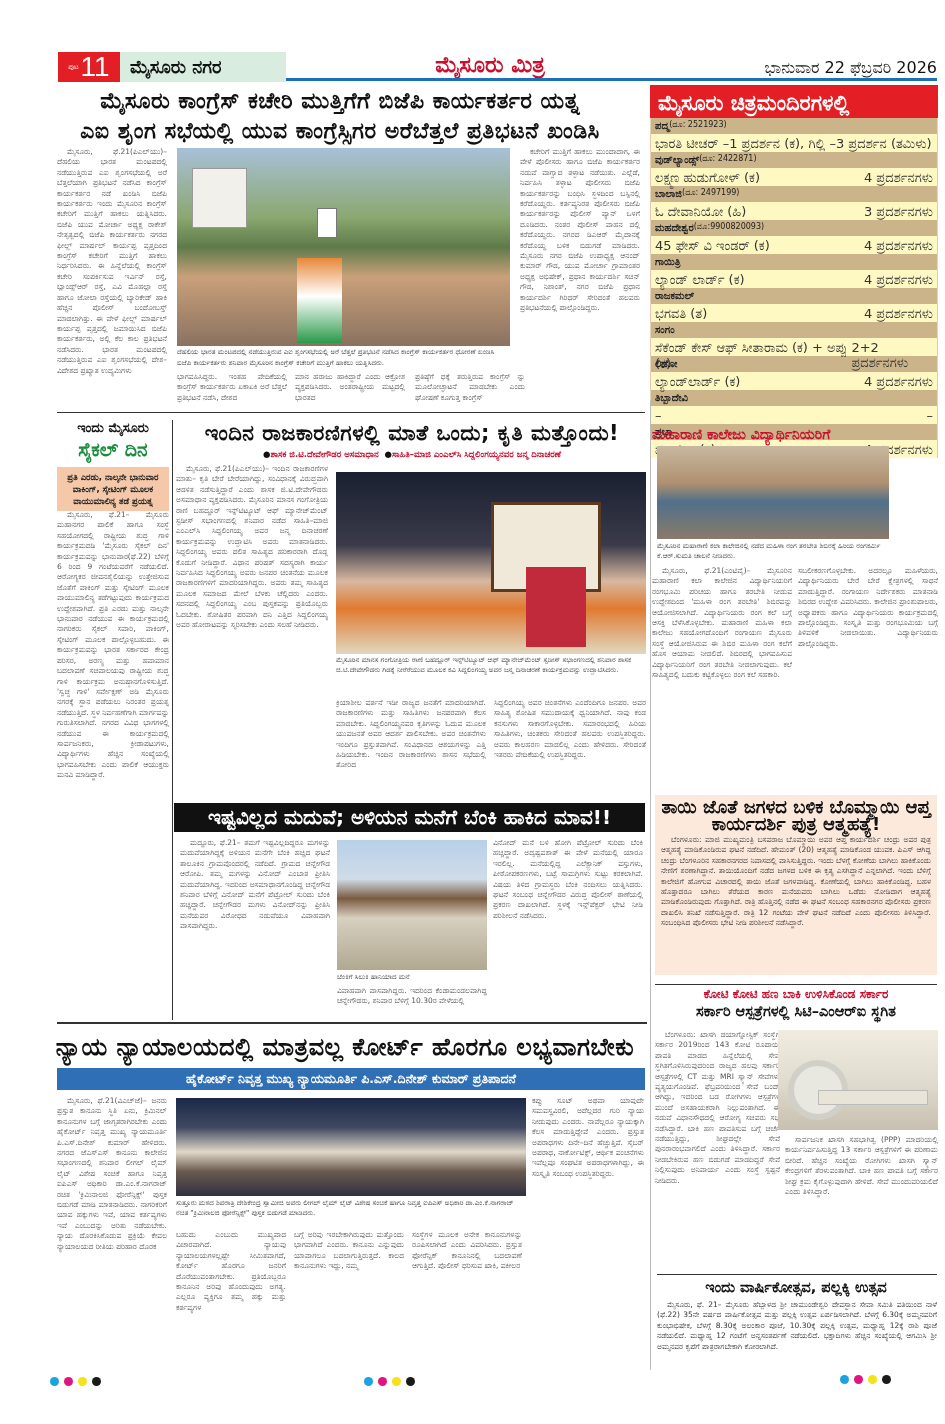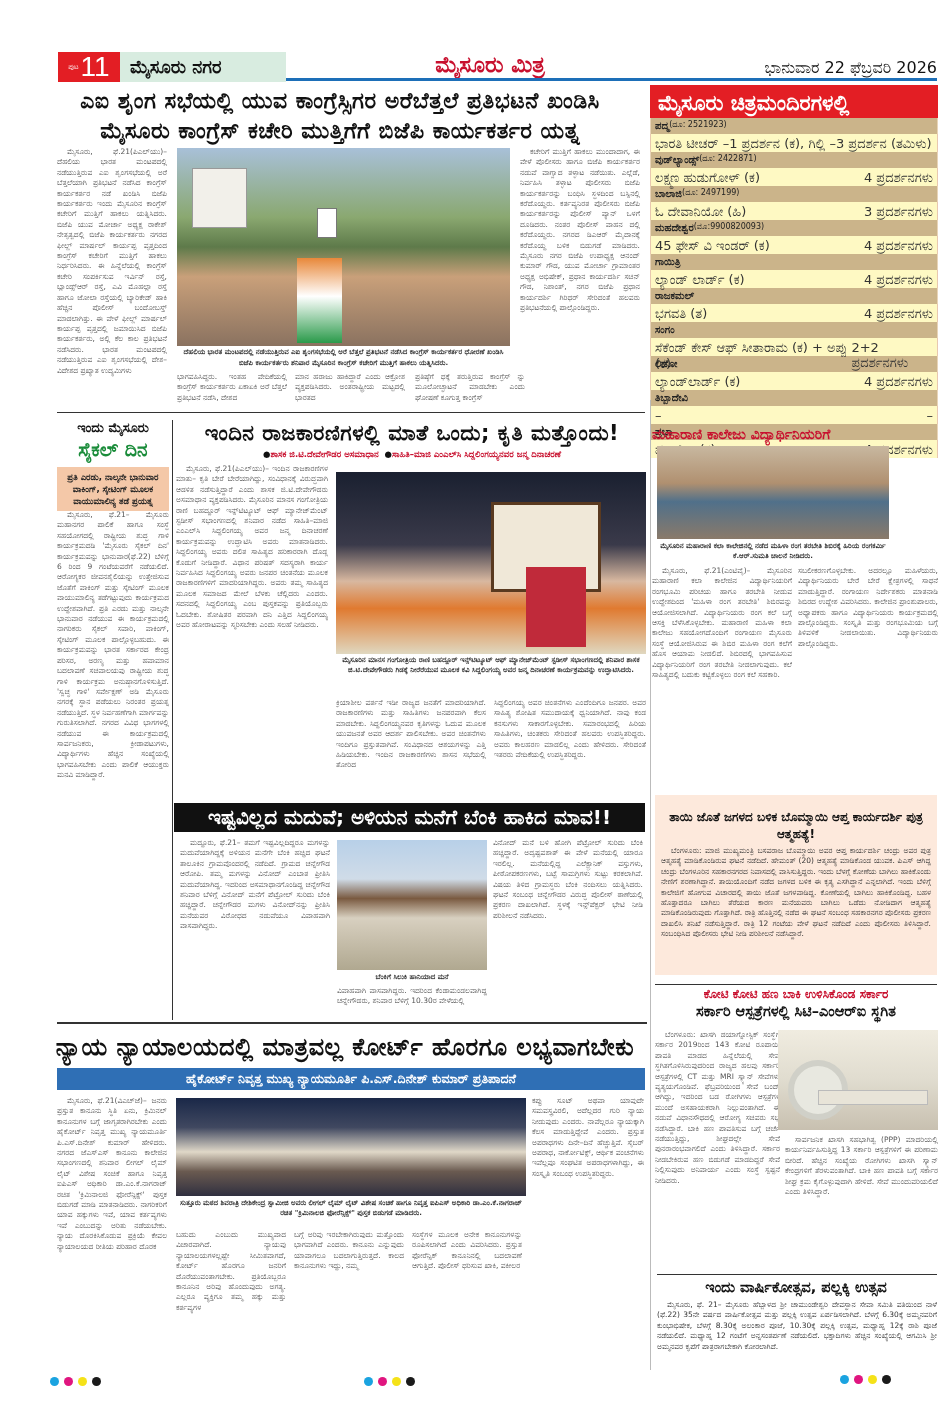--- a/index.html
+++ b/index.html
@@ -1,21 +1,21 @@
 <!DOCTYPE html>
 <html><head>
 <meta charset="utf-8">
 <style>
 *{box-sizing:border-box;margin:0;padding:0}
 body{width:945px;height:1424px;background:#fff;font-family:"DejaVu Sans",sans-serif;color:#222;position:relative;overflow:hidden}
 .abs{position:absolute}
 .txt{font-size:7.5px;line-height:10.4px;color:#555;text-align:justify;overflow:hidden}
 .txt p{text-indent:10px}
 .photo{background:#8a8f84;overflow:hidden}
-.cap{font-size:7.5px;line-height:10.5px;text-align:center;color:#333;font-weight:bold}
+.cap{font-size:7.5px;line-height:10.5px;color:#333;font-weight:normal}
 .rule{background:#333}
 
 #pg-badge{left:58px;top:52px;width:62px;height:30px;background:#e31e24;color:#fff;display:flex;align-items:center;justify-content:center;gap:2px}
 #pg-badge .lbl{font-size:7px}
 #pg-badge .num{font-size:28px;font-weight:normal;font-family:"Liberation Sans",sans-serif}
 #section{left:120px;top:52px;width:166px;height:30px;background:#d8ece0;font-size:18px;font-weight:bold;padding:4px 10px;color:#111}
 #masthead{left:400px;top:52px;width:180px;text-align:center;color:#c8102e;font-size:22px;font-weight:bold}
 #dateline{right:8px;top:58px;font-size:16px;color:#111}
 #hdr-line{left:286px;top:78px;width:651px;height:3px;background:#1d6fb8}
 .head-big{font-weight:bold;color:#111;text-align:center;letter-spacing:0.5px}
@@ -34,22 +34,22 @@
 <div id="pg-badge" class="abs">
   <span class="lbl">ಪುಟ</span>
   <span class="num">11</span>
 </div>
 <div id="section" class="abs">ಮೈಸೂರು ನಗರ</div>
 <div id="masthead" class="abs">ಮೈಸೂರು ಮಿತ್ರ</div>
 <div id="dateline" class="abs">ಭಾನುವಾರ 22 ಫೆಬ್ರವರಿ 2026</div>
 <div id="hdr-line" class="abs"></div>
 
 <div class="abs head-big" style="left:30px;top:86px;width:620px;font-size:22px;line-height:30px">
+  <div>ಮೈಸೂರು ಕಾಂಗ್ರೆಸ್ ಕಚೇರಿ ಮುತ್ತಿಗೆಗೆ ಬಿಜೆಪಿ ಕಾರ್ಯಕರ್ತರ ಯತ್ನ</div>
   <div>ಎಐ ಶೃಂಗ ಸಭೆಯಲ್ಲಿ ಯುವ ಕಾಂಗ್ರೆಸ್ಸಿಗರ ಅರೆಬೆತ್ತಲೆ ಪ್ರತಿಭಟನೆ ಖಂಡಿಸಿ</div>
-  <div>ಮೈಸೂರು ಕಾಂಗ್ರೆಸ್ ಕಚೇರಿ ಮುತ್ತಿಗೆಗೆ ಬಿಜೆಪಿ ಕಾರ್ಯಕರ್ತರ ಯತ್ನ</div>
 </div>
 
 <div class="abs txt" style="left:57px;top:147px;width:110px;height:263px">
     <p>ಮೈಸೂರು, ಫೆ.21(ಪಿಎಲ್‌ಯು)– ದೆಹಲಿಯ ಭಾರತ ಮಂಟಪದಲ್ಲಿ ನಡೆಯುತ್ತಿರುವ ಎಐ ಶೃಂಗಸಭೆಯಲ್ಲಿ ಅರೆ ಬೆತ್ತಲೆಯಾಗಿ ಪ್ರತಿಭಟನೆ ನಡೆಸಿದ ಕಾಂಗ್ರೆಸ್ ಕಾರ್ಯಕರ್ತರ ನಡೆ ಖಂಡಿಸಿ ಬಿಜೆಪಿ ಕಾರ್ಯಕರ್ತರು ಇಂದು ಮೈಸೂರಿನ ಕಾಂಗ್ರೆಸ್ ಕಚೇರಿಗೆ ಮುತ್ತಿಗೆ ಹಾಕಲು ಯತ್ನಿಸಿದರು. ಬಿಜೆಪಿ ಯುವ ಮೋರ್ಚಾ ಅಧ್ಯಕ್ಷ ರಾಕೇಶ್ ನೇತೃತ್ವದಲ್ಲಿ ಬಿಜೆಪಿ ಕಾರ್ಯಕರ್ತರು ನಗರದ ಫೀಲ್ಡ್ ಮಾರ್ಷಲ್ ಕಾರ್ಯಪ್ಪ ವೃತ್ತದಿಂದ ಕಾಂಗ್ರೆಸ್ ಕಚೇರಿಗೆ ಮುತ್ತಿಗೆ ಹಾಕಲು ನಿರ್ಧರಿಸಿದರು. ಈ ಹಿನ್ನೆಲೆಯಲ್ಲಿ ಕಾಂಗ್ರೆಸ್ ಕಚೇರಿ ಸಂಪರ್ಕಿಸುವ ಇರ್ವಿನ್ ರಸ್ತೆ, ಬ್ಲಾಂಡ್ಸ್‌ಆರ್ ರಸ್ತೆ, ಎವಿ ಮೊಹಲ್ಲಾ ರಸ್ತೆ ಹಾಗೂ ಜೋಲಾ ರಸ್ತೆಯಲ್ಲಿ ಬ್ಯಾರಿಕೇಡ್ ಹಾಕಿ ಹೆಚ್ಚಿನ ಪೊಲೀಸ್ ಬಂದೋಬಸ್ತ್ ಮಾಡಲಾಗಿತ್ತು. ಈ ವೇಳೆ ಫೀಲ್ಡ್ ಮಾರ್ಷಲ್ ಕಾರ್ಯಪ್ಪ ವೃತ್ತದಲ್ಲಿ ಜಮಾಯಿಸಿದ ಬಿಜೆಪಿ ಕಾರ್ಯಕರ್ತರು, ಅಲ್ಲಿ ಕೆಲ ಕಾಲ ಪ್ರತಿಭಟನೆ ನಡೆಸಿದರು. ಭಾರತ ಮಂಟಪದಲ್ಲಿ ನಡೆಯುತ್ತಿರುವ ಎಐ ಶೃಂಗಸಭೆಯಲ್ಲಿ ದೇಶ–ವಿದೇಶದ ಪ್ರಖ್ಯಾತ ಉದ್ಯಮಿಗಳು</p>
   </div>
 
 <div class="abs photo" style="left:177px;top:148px;width:333px;height:198px;background:linear-gradient(180deg,#a8c0d8 0%,#8aa870 35%,#5e7a4a 50%,#c9a07a 65%,#8a7260 100%)">
   <div class="abs" style="left:15px;top:20px;width:55px;height:60px;background:#f2f0ea;border:1px solid #999"></div>
   <div class="abs" style="left:140px;top:60px;width:20px;height:30px;background:#fff;border:1px solid #777"></div>
   <div class="abs" style="left:120px;top:110px;width:45px;height:85px;background:linear-gradient(180deg,#e8883a,#fff 45%,#2a9a4a)"></div>
@@ -193,21 +193,21 @@
 <div class="abs" style="left:174px;top:803px;width:471px;height:29px;background:#111;color:#fff;font-size:20px;font-weight:bold;text-align:center;line-height:29px">ಇಷ್ಟವಿಲ್ಲದ ಮದುವೆ; ಅಳಿಯನ ಮನೆಗೆ ಬೆಂಕಿ ಹಾಕಿದ ಮಾವ!!</div>
 <div class="abs txt" style="left:180px;top:838px;width:150px;height:180px">
     <p>ಮದ್ದೂರು, ಫೆ.21– ತಮಗೆ ಇಷ್ಟವಿಲ್ಲದಿದ್ದರೂ ಮಗಳನ್ನು ಮದುವೆಯಾಗಿದ್ದಕ್ಕೆ ಅಳಿಯನ ಮನೆಗೇ ಬೆಂಕಿ ಹಚ್ಚಿದ ಘಟನೆ ತಾಲೂಕಿನ ಗ್ರಾಮವೊಂದರಲ್ಲಿ ನಡೆದಿದೆ. ಗ್ರಾಮದ ಚನ್ನೇಗೌಡ ಆರೋಪಿ. ತಮ್ಮ ಮಗಳನ್ನು ವಿನೋದ್ ಎಂಬಾತ ಪ್ರೀತಿಸಿ ಮದುವೆಯಾಗಿದ್ದ. ಇದರಿಂದ ಅಸಮಾಧಾನಗೊಂಡಿದ್ದ ಚನ್ನೇಗೌಡ ಶನಿವಾರ ಬೆಳಿಗ್ಗೆ ವಿನೋದ್ ಮನೆಗೆ ಪೆಟ್ರೋಲ್ ಸುರಿದು ಬೆಂಕಿ ಹಚ್ಚಿದ್ದಾರೆ. ಚನ್ನೇಗೌಡರ ಮಗಳು ವಿನೋದ್‌ನನ್ನು ಪ್ರೀತಿಸಿ ಮನೆಯವರ ವಿರೋಧದ ನಡುವೆಯೂ ವಿವಾಹವಾಗಿ ವಾಸವಾಗಿದ್ದರು.</p>
   </div>
 <div class="abs photo" style="left:337px;top:840px;width:150px;height:130px;background:linear-gradient(180deg,#b8d0e8 0%,#d0dce8 30%,#7a5a40 45%,#d8d0c0 60%,#b0a890 100%)"></div>
 <div class="abs cap" style="left:337px;top:972px;width:150px;font-size:7px">ಬೆಂಕಿಗೆ ಸಿಲುಕಿ ಹಾನಿಯಾದ ಮನೆ</div>
 <div class="abs txt" style="left:337px;top:986px;width:150px;height:32px">ವಿವಾಹವಾಗಿ ವಾಸವಾಗಿದ್ದರು. ಇದರಿಂದ ಕೆಂಡಾಮಂಡಲವಾಗಿದ್ದ ಚನ್ನೇಗೌಡರು, ಶನಿವಾರ ಬೆಳಿಗ್ಗೆ 10.30ರ ವೇಳೆಯಲ್ಲಿ</div>
 <div class="abs txt" style="left:493px;top:838px;width:150px;height:180px">ವಿನೋದ್ ಮನೆ ಬಳಿ ಹೋಗಿ ಪೆಟ್ರೋಲ್ ಸುರಿದು ಬೆಂಕಿ ಹಚ್ಚಿದ್ದಾರೆ. ಅದೃಷ್ಟವಶಾತ್ ಈ ವೇಳೆ ಮನೆಯಲ್ಲಿ ಯಾರೂ ಇರಲಿಲ್ಲ. ಮನೆಯಲ್ಲಿದ್ದ ಎಲೆಕ್ಟ್ರಾನಿಕ್ ವಸ್ತುಗಳು, ಪೀಠೋಪಕರಣಗಳು, ಬಟ್ಟೆ ಸಾಮಗ್ರಿಗಳು ಸುಟ್ಟು ಕರಕಲಾಗಿವೆ. ವಿಷಯ ತಿಳಿದ ಗ್ರಾಮಸ್ಥರು ಬೆಂಕಿ ನಂದಿಸಲು ಯತ್ನಿಸಿದರು. ಘಟನೆ ಸಂಬಂಧ ಚನ್ನೇಗೌಡರ ವಿರುದ್ಧ ಪೊಲೀಸ್ ಠಾಣೆಯಲ್ಲಿ ಪ್ರಕರಣ ದಾಖಲಾಗಿದೆ. ಸ್ಥಳಕ್ಕೆ ಇನ್ಸ್‌ಪೆಕ್ಟರ್ ಭೇಟಿ ನೀಡಿ ಪರಿಶೀಲನೆ ನಡೆಸಿದರು.</div>
 
 <div class="abs" style="left:655px;top:795px;width:282px;height:180px;background:#fde9dc">
-  <div style="font-size:12px;font-weight:bold;text-align:center;line-height:17px;padding-top:14px;color:#111">ತಾಯಿ ಜೊತೆ ಜಗಳದ ಬಳಿಕ ಬೊಮ್ಮಾಯಿ ಆಪ್ತ ಕಾರ್ಯದರ್ಶಿ ಪುತ್ರ ಆತ್ಮಹತ್ಯೆ!</div>
+  <div style="font-size:18px;font-weight:bold;text-align:center;line-height:17px;padding-top:3px;color:#111">ತಾಯಿ ಜೊತೆ ಜಗಳದ ಬಳಿಕ ಬೊಮ್ಮಾಯಿ ಆಪ್ತ ಕಾರ್ಯದರ್ಶಿ ಪುತ್ರ ಆತ್ಮಹತ್ಯೆ!</div>
   <div class="txt" style="padding:3px 6px;height:140px;color:#333">
       <p>ಬೆಂಗಳೂರು: ಮಾಜಿ ಮುಖ್ಯಮಂತ್ರಿ ಬಸವರಾಜ ಬೊಮ್ಮಾಯಿ ಅವರ ಆಪ್ತ ಕಾರ್ಯದರ್ಶಿ ಚಂದ್ರು ಅವರ ಪುತ್ರ ಆತ್ಮಹತ್ಯೆ ಮಾಡಿಕೊಂಡಿರುವ ಘಟನೆ ನಡೆದಿದೆ. ಹೇಮಂತ್ (20) ಆತ್ಮಹತ್ಯೆ ಮಾಡಿಕೊಂಡ ಯುವಕ. ಪಿಎಸ್ ಆಗಿದ್ದ ಚಂದ್ರು ಬೆಂಗಳೂರಿನ ಸಹಕಾರನಗರದ ನಿವಾಸದಲ್ಲಿ ವಾಸಿಸುತ್ತಿದ್ದರು. ಇಂದು ಬೆಳಗ್ಗೆ ಕೋಣೆಯ ಬಾಗಿಲು ಹಾಕಿಕೊಂಡು ನೇಣಿಗೆ ಶರಣಾಗಿದ್ದಾನೆ. ತಾಯಿಯೊಂದಿಗೆ ನಡೆದ ಜಗಳದ ಬಳಿಕ ಈ ಕೃತ್ಯ ಎಸಗಿದ್ದಾನೆ ಎನ್ನಲಾಗಿದೆ. ಇಂದು ಬೆಳಿಗ್ಗೆ ಕಾಲೇಜಿಗೆ ಹೋಗುವ ವಿಚಾರದಲ್ಲಿ ತಾಯಿ ಜೊತೆ ಜಗಳವಾಡಿದ್ದ. ಕೋಣೆಯಲ್ಲಿ ಬಾಗಿಲು ಹಾಕಿಕೊಂಡಿದ್ದ. ಬಹಳ ಹೊತ್ತಾದರೂ ಬಾಗಿಲು ತೆರೆಯದ ಕಾರಣ ಮನೆಯವರು ಬಾಗಿಲು ಒಡೆದು ನೋಡಿದಾಗ ಆತ್ಮಹತ್ಯೆ ಮಾಡಿಕೊಂಡಿರುವುದು ಗೊತ್ತಾಗಿದೆ. ರಾತ್ರಿ ಹೊತ್ತಿನಲ್ಲಿ ನಡೆದ ಈ ಘಟನೆ ಸಂಬಂಧ ಸಹಕಾರನಗರ ಪೊಲೀಸರು ಪ್ರಕರಣ ದಾಖಲಿಸಿ ತನಿಖೆ ನಡೆಸುತ್ತಿದ್ದಾರೆ. ರಾತ್ರಿ 12 ಗಂಟೆಯ ವೇಳೆ ಘಟನೆ ನಡೆದಿದೆ ಎಂದು ಪೊಲೀಸರು ತಿಳಿಸಿದ್ದಾರೆ. ಸಂಬಂಧಿಸಿದ ಪೊಲೀಸರು ಭೇಟಿ ನೀಡಿ ಪರಿಶೀಲನೆ ನಡೆಸಿದ್ದಾರೆ.</p>
     </div>
 </div>
 
 <div class="abs rule" style="left:655px;top:984px;width:282px;height:1px"></div>
 <div class="abs" style="left:655px;top:987px;width:282px;font-size:12px;font-weight:bold;color:#c8102e;text-align:center">ಕೋಟಿ ಕೋಟಿ ಹಣ ಬಾಕಿ ಉಳಿಸಿಕೊಂಡ ಸರ್ಕಾರ</div>
 <div class="abs" style="left:655px;top:1003px;width:282px;font-size:14.5px;font-weight:bold;color:#111;text-align:center">ಸರ್ಕಾರಿ ಆಸ್ಪತ್ರೆಗಳಲ್ಲಿ ಸಿಟಿ–ಎಂಆರ್‌ಐ ಸ್ಥಗಿತ</div>
 <div class="abs txt" style="left:655px;top:1030px;width:125px;height:225px">
     <p>ಬೆಂಗಳೂರು: ಖಾಸಗಿ ಡಯಾಗ್ನೋಸ್ಟಿಕ್ ಸಂಸ್ಥೆಗೆ ಸರ್ಕಾರ 2019ರಿಂದ 143 ಕೋಟಿ ರೂಪಾಯಿ ಪಾವತಿ ಮಾಡದ ಹಿನ್ನೆಲೆಯಲ್ಲಿ ಸೇವೆ ಸ್ಥಗಿತಗೊಳಿಸಿರುವುದರಿಂದ ರಾಜ್ಯದ ಹಲವು ಸರ್ಕಾರಿ ಆಸ್ಪತ್ರೆಗಳಲ್ಲಿ CT ಮತ್ತು MRI ಸ್ಕ್ಯಾನ್ ಸೇವೆಗಳು ವ್ಯತ್ಯಯಗೊಂಡಿವೆ. ಫೆಬ್ರವರಿಯಿಂದ ಸೇವೆ ಬಂದ್ ಆಗಿದ್ದು, ಇದರಿಂದ ಬಡ ರೋಗಿಗಳು ಆಸ್ಪತ್ರೆಗಳ ಮುಂದೆ ಅಸಹಾಯಕರಾಗಿ ನಿಲ್ಲುವಂತಾಗಿದೆ. ಈ ನಡುವೆ ವಿಧಾನಸೌಧದಲ್ಲಿ ಆರೋಗ್ಯ ಸಚಿವರು ಸಭೆ ನಡೆಸಿದ್ದಾರೆ. ಬಾಕಿ ಹಣ ಪಾವತಿಸುವ ಬಗ್ಗೆ ಚರ್ಚೆ ನಡೆಯುತ್ತಿದ್ದು, ಶೀಘ್ರದಲ್ಲೇ ಸೇವೆ ಪುನರಾರಂಭವಾಗಲಿದೆ ಎಂದು ತಿಳಿಸಿದ್ದಾರೆ. ಸರ್ಕಾರ ನೀಡಬೇಕಿರುವ ಹಣ ಬಿಡುಗಡೆ ಮಾಡದಿದ್ದರೆ ಸೇವೆ ನಿಲ್ಲಿಸುವುದು ಅನಿವಾರ್ಯ ಎಂದು ಸಂಸ್ಥೆ ಸ್ಪಷ್ಟನೆ ನೀಡಿದರು.</p>

